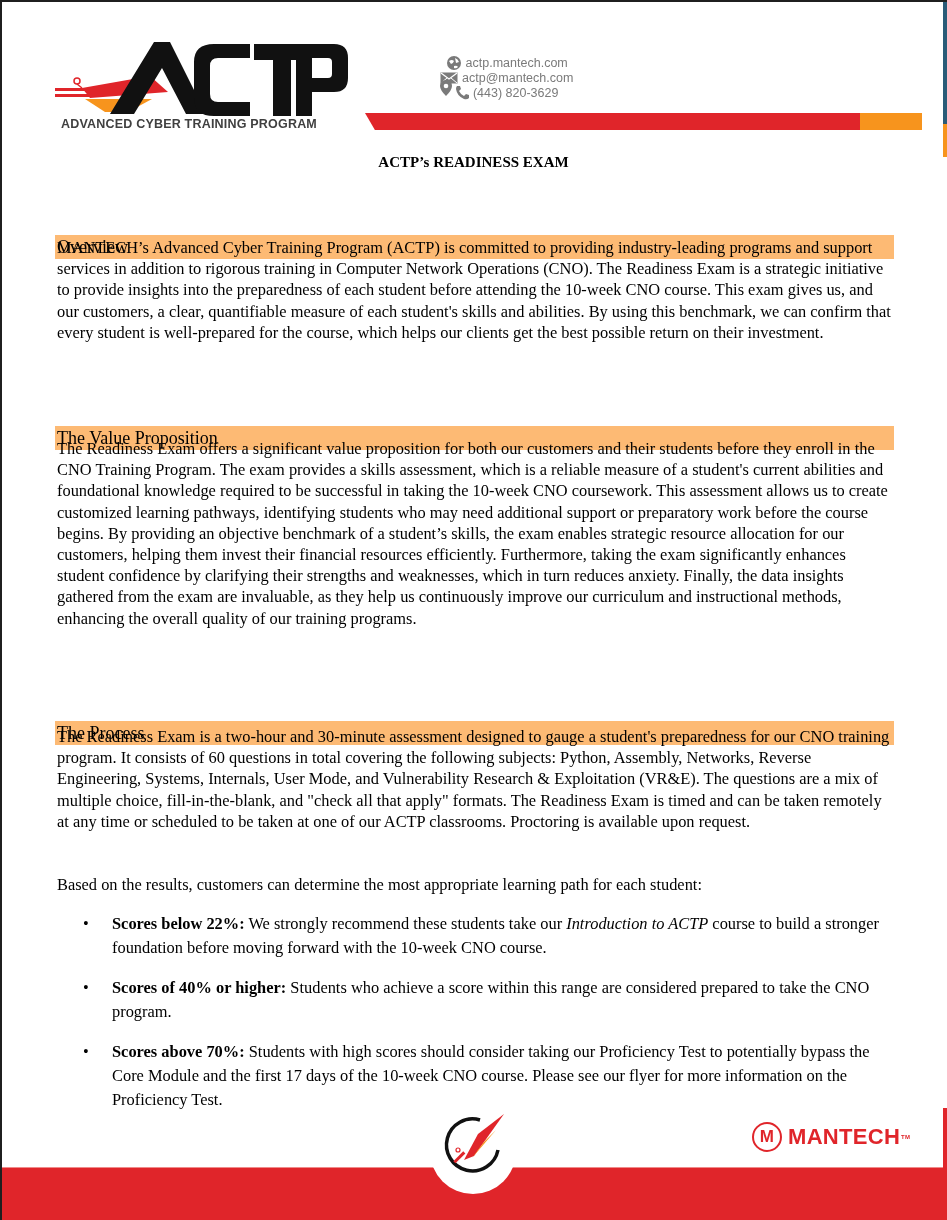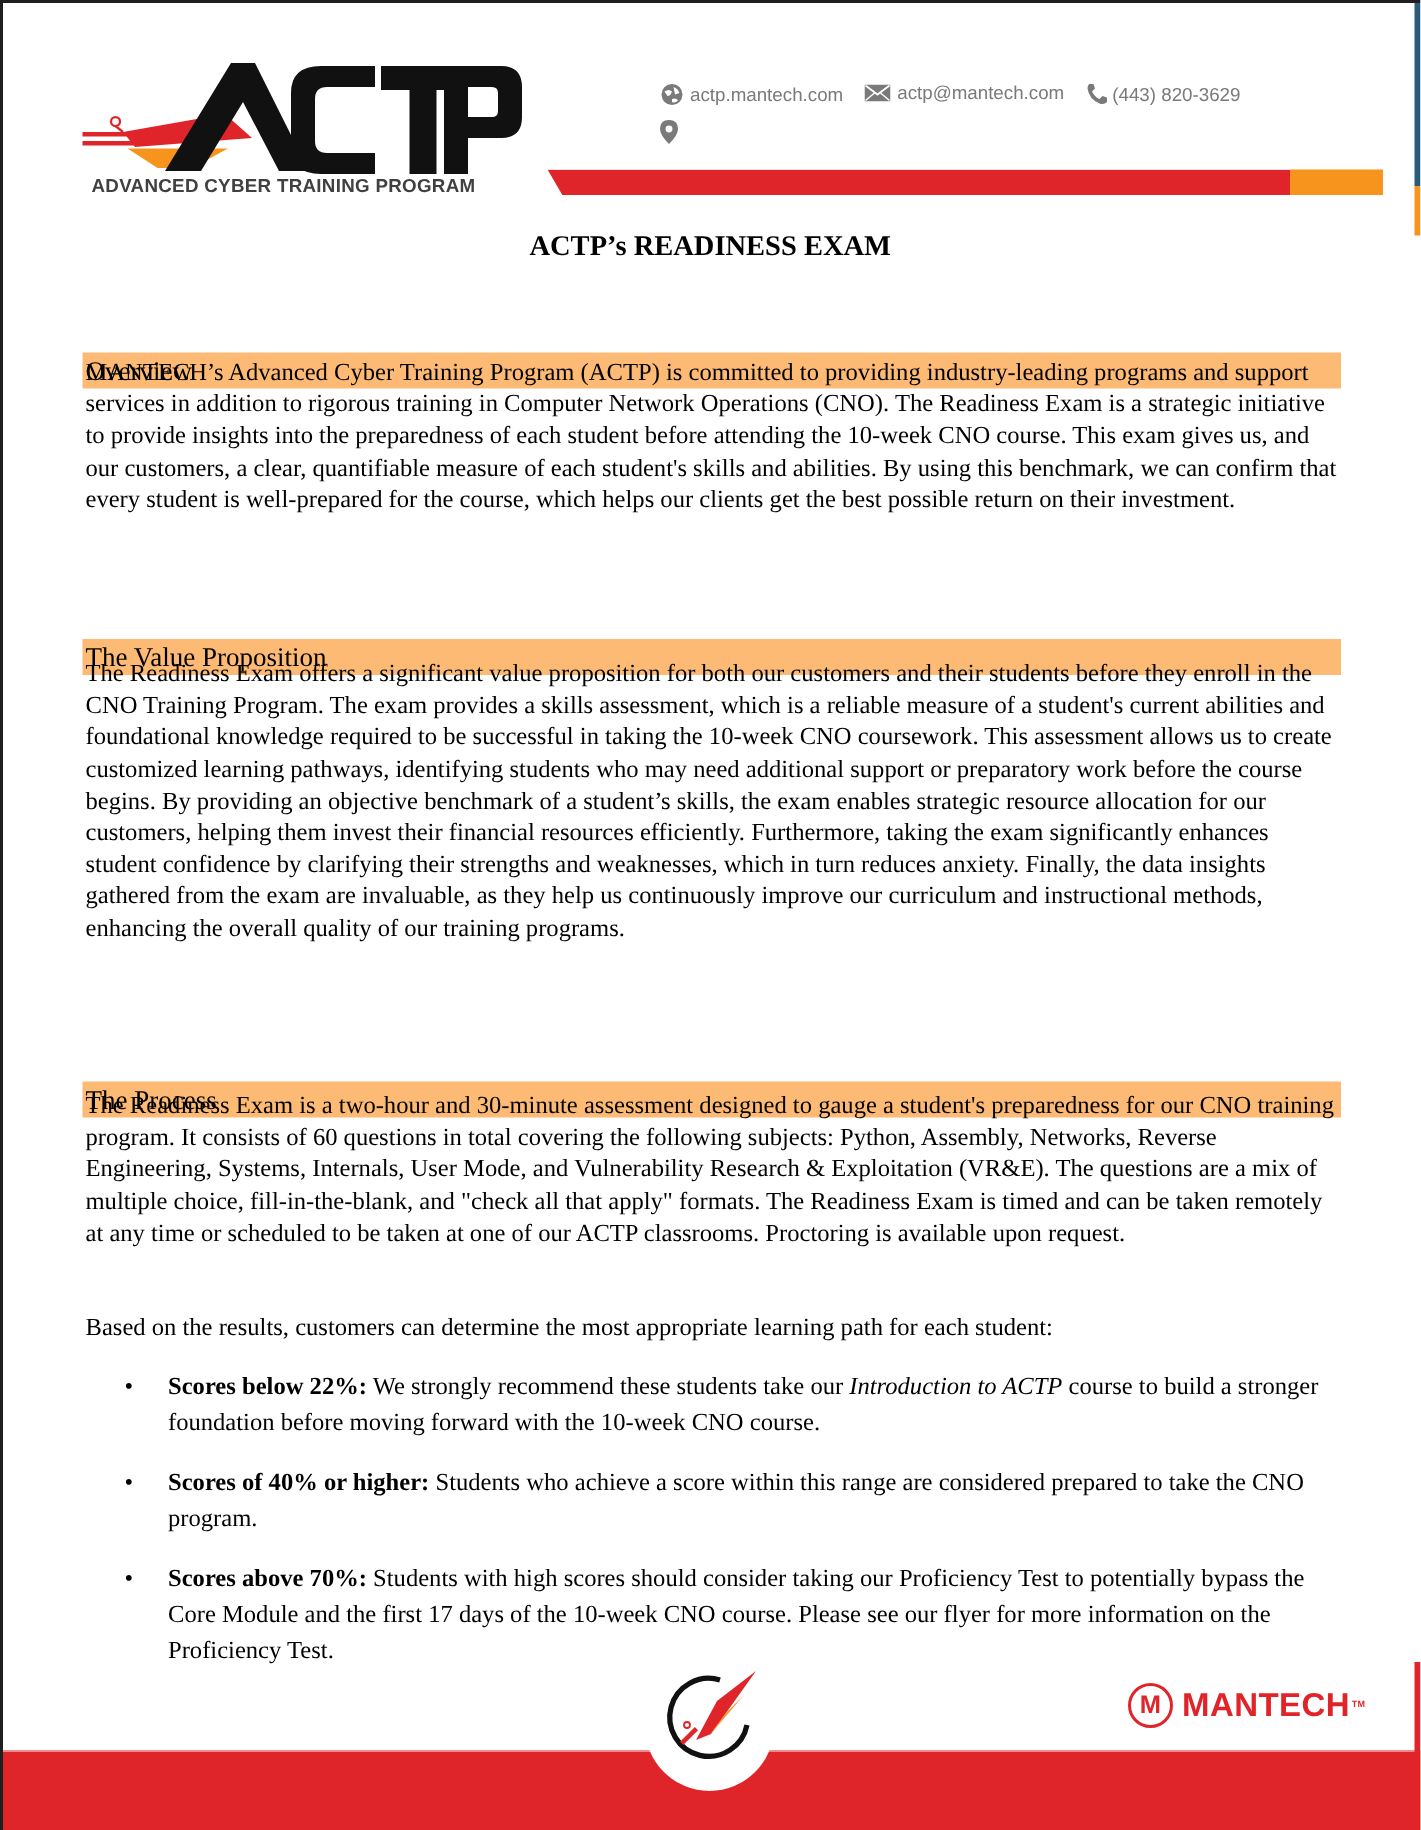--- a/index.html
+++ b/index.html
@@ -11,31 +11,31 @@
     .side-strip { position: absolute; left: 943px; top: 2px; width: 4px; height: 122px; background: #2a5b78; }
     .side-strip-orange { position: absolute; left: 943px; top: 124px; width: 4px; height: 33px; background: #f7941d; }
 
     
     .logo { position: absolute; left: 50px; top: 36px; width: 300px; height: 100px; }
     .logo svg { display: block; }
     .logo-sub { position: absolute; left: 11px; top: 81px; font-family: "Liberation Sans", sans-serif; font-weight: bold; font-size: 12.5px; color: #404040; letter-spacing: 0.2px; white-space: nowrap; }
 
     
     .contact { position: absolute; left: 440px; top: 55px; font-family: "Liberation Sans", sans-serif; color: #7a7a7a; font-size: 12.5px; }
-    .contact-row1 { display: flex; align-items: flex-start; white-space: nowrap; height: 18px; }
+    .contact-row1 { display: flex; align-items: center; white-space: nowrap; height: 18px; flex-direction: column; }
     .contact-row2 { display: flex; align-items: center; white-space: nowrap; margin-top: 6px; font-weight: bold; font-size: 13.5px; height: 18px; }
     .c-item { display: flex; align-items: center; margin-right: 14px; }
     .c-item svg { margin-right: 4px; }
 
     
     .hbar-red { position: absolute; left: 365px; top: 113px; width: 495px; height: 17px; background: #e0252a; clip-path: polygon(0 0, 100% 0, 100% 100%, 2% 100%); }
     .hbar-orange { position: absolute; left: 860px; top: 113px; width: 62px; height: 17px; background: #f7941d; }
 
     
-    .doc-title { position: absolute; left: 0; width: 947px; top: 154px; text-align: center; font-weight: bold; font-size: 19px; }
+    .doc-title { position: absolute; left: 0; width: 947px; top: 154px; text-align: center; font-weight: bold; font-size: 15px; }
 
     .section-head { position: absolute; left: 55px; width: 839px; height: 24px; background: #fdba74; font-weight: normal; font-size: 18px; padding-left: 2px; line-height: 24px; margin-top: 34px; }
 
     .para { position: absolute; left: 57px; width: 840px; font-size: 16.4px; line-height: 21.2px; }
 
     .bullets { position: absolute; left: 57px; width: 840px; font-size: 16.4px; line-height: 24px; }
     .bullet { position: relative; padding-left: 55px; margin-bottom: 16px; }
     .bullet .dot { position: absolute; left: 26px; top: 0; }
 
     

